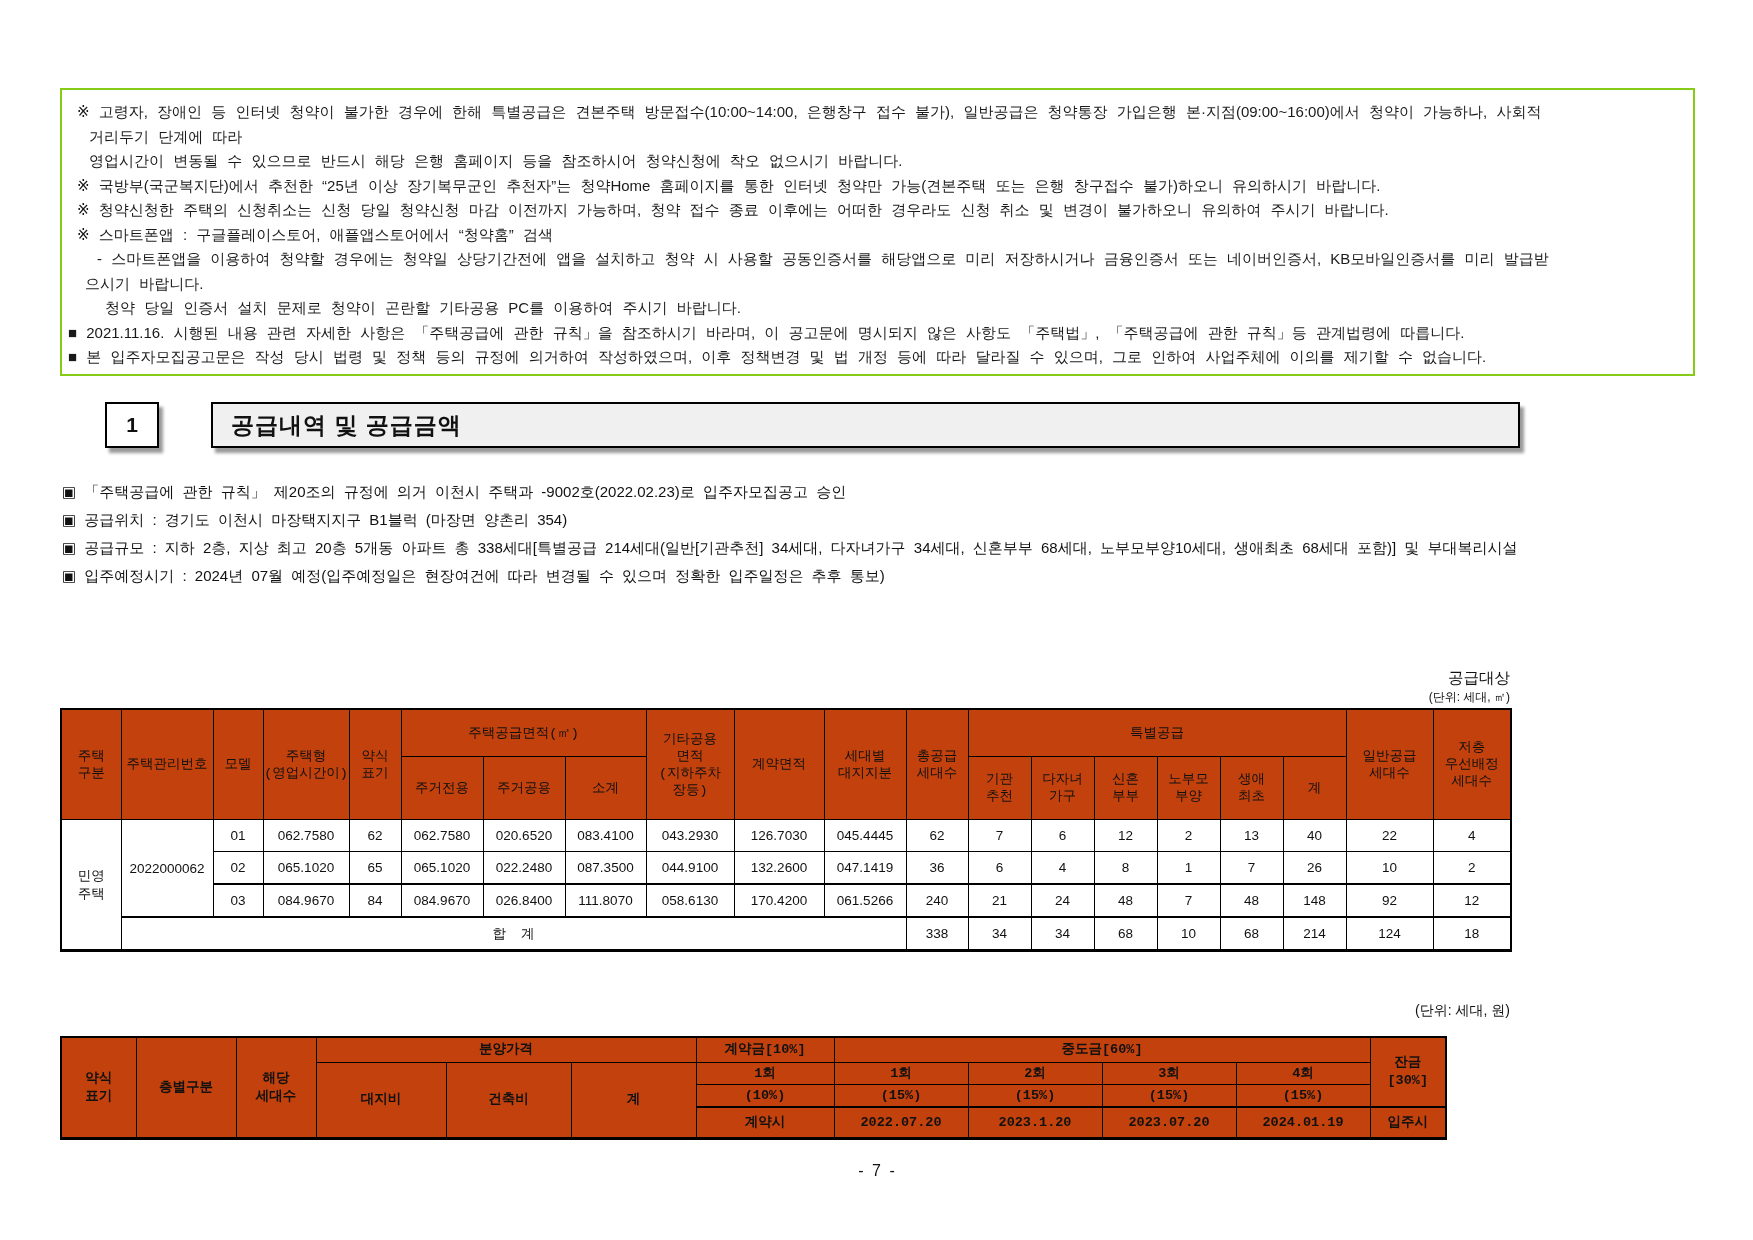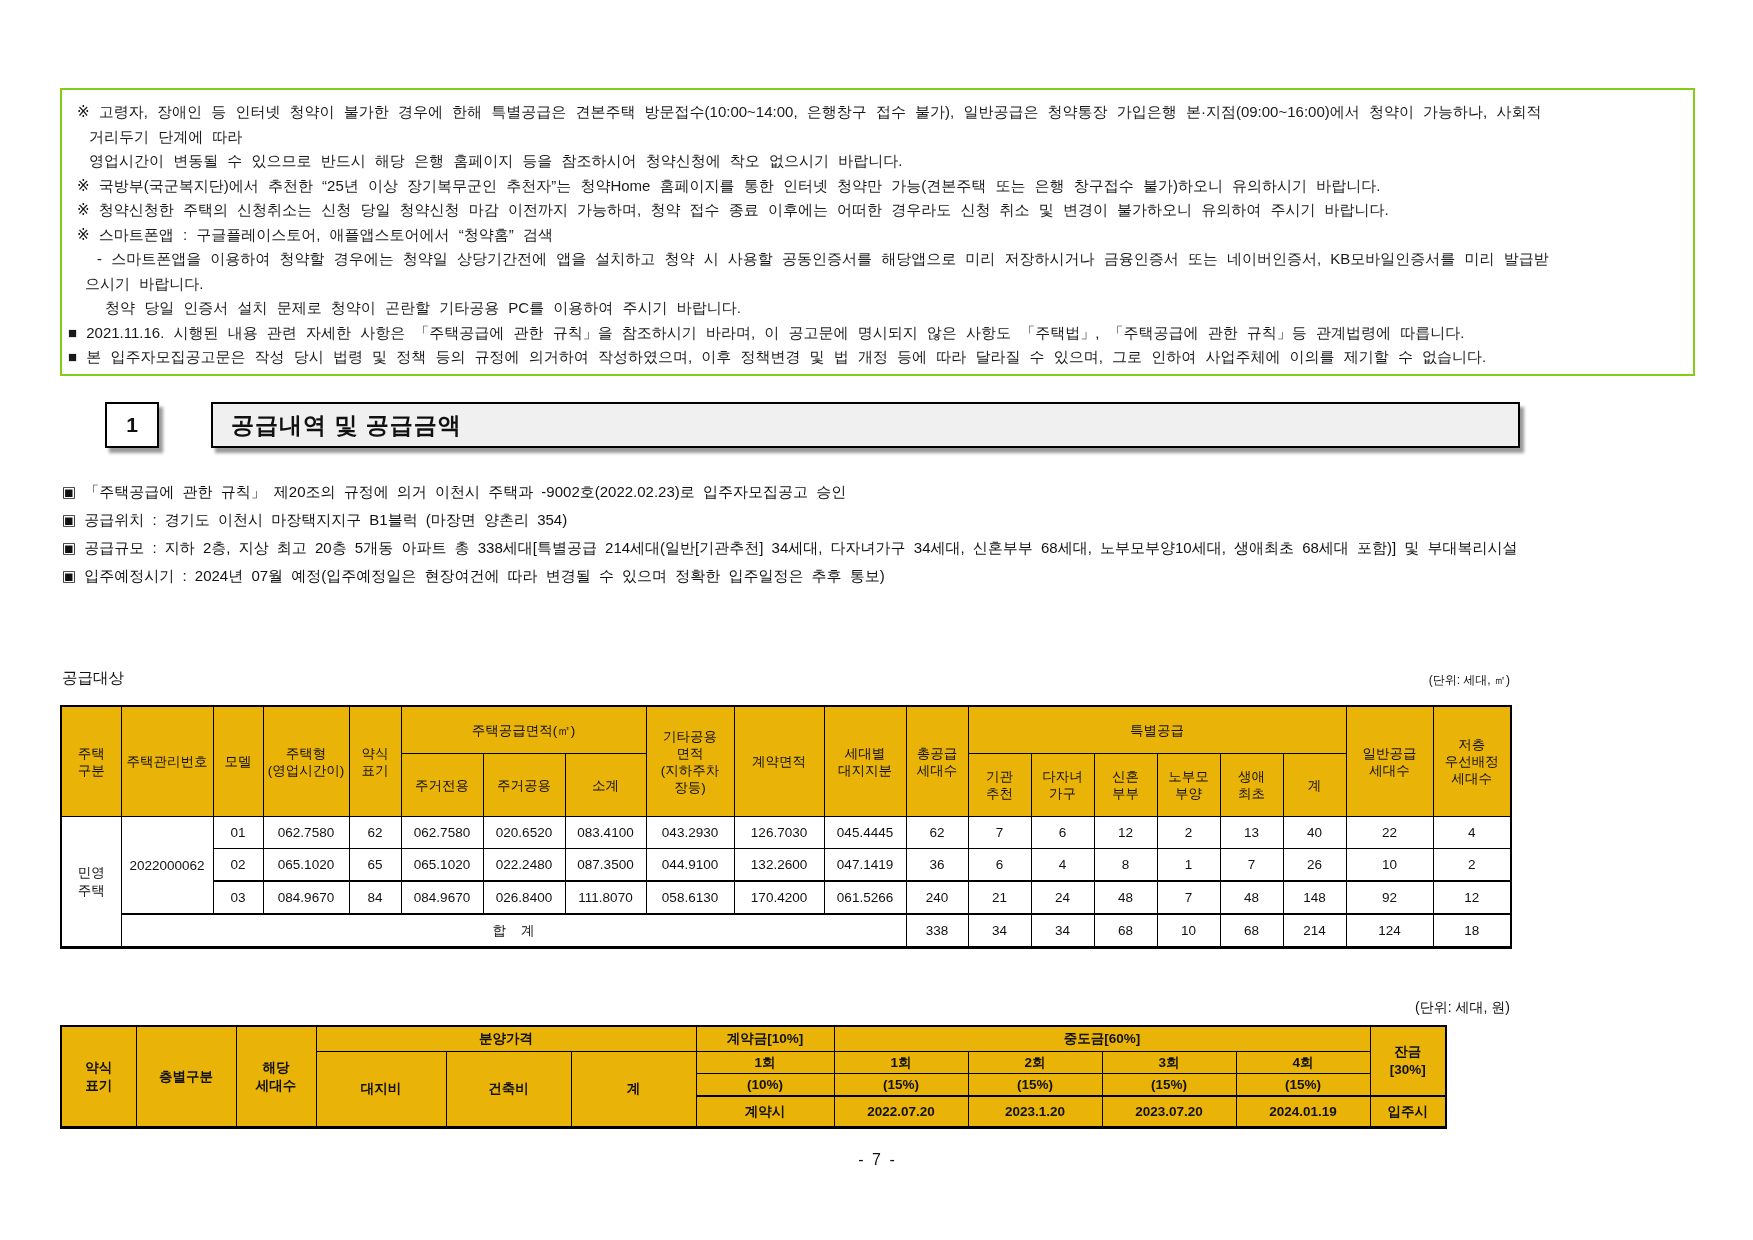--- a/index.html
+++ b/index.html
@@ -28,40 +28,40 @@
              font-size:23px;font-weight:bold;letter-spacing:1px;box-shadow:4px 5px 3px #9a9a9a;}
 
   
   .bullets{margin-top:30px;margin-left:2px;}
   .bline{font-size:15px;line-height:28px;white-space:nowrap;word-spacing:4px;color:#111;}
 
   
   table{border-collapse:collapse;table-layout:fixed;border:2px solid #000;border-bottom-width:3px;}
   th,td{border:1px solid #000;text-align:center;vertical-align:middle;
         padding:0;overflow:hidden;}
-  th{font-weight:normal;background:#eab308;white-space:pre-line;line-height:17px;}
+  th{font-weight:normal;background:#c2410c;white-space:pre-line;line-height:17px;font-family:Liberation Mono, monospace;}
   td{background:#fff;white-space:nowrap;}
   .pre{white-space:pre-line;}
   .prekeep{white-space:pre;}
 
   
   .supply-wrap{margin-top:78px;width:1450px;}
-  .cap-row{display:flex;justify-content:space-between;align-items:flex-end;margin-bottom:16px;}
+  .cap-row{display:flex;justify-content:space-between;align-items:flex-end;margin-bottom:2px;flex-direction:column;}
   .cap-label{font-size:15.5px;margin-left:2px;}
   .unit-label{font-size:12px;}
   .t1{width:1450px;font-size:13.5px;}
   .t1 .hr1 th{height:46px;}
   .t1 .hr2 th{height:62px;}
   .t1 .dr td{height:31px;}
   .t1 .thick td{border-top-width:2px;}
 
   
   .pay-wrap{margin-top:50px;width:1450px;}
   .pay-label{font-size:15.5px;margin-left:6px;}
-  .pay-unit{text-align:right;font-size:14px;margin-top:14px;margin-bottom:8px;}
+  .pay-unit{text-align:right;font-size:14px;margin-top:14px;margin-bottom:16px;}
   .t2{width:1385px;font-size:13.5px;}
   .t2 th{font-weight:bold;line-height:18px;}
   .t2 .pr1 th{height:24px;}
   .t2 .pr2 th{height:21px;}
   .t2 .pr3 th{height:21px;}
   .t2 .pr4 th{height:29px;border-top-width:2px;}
 
   .page-num{margin-top:22px;text-align:center;font-size:16px;letter-spacing:2px;}
 </style>
 </head>

